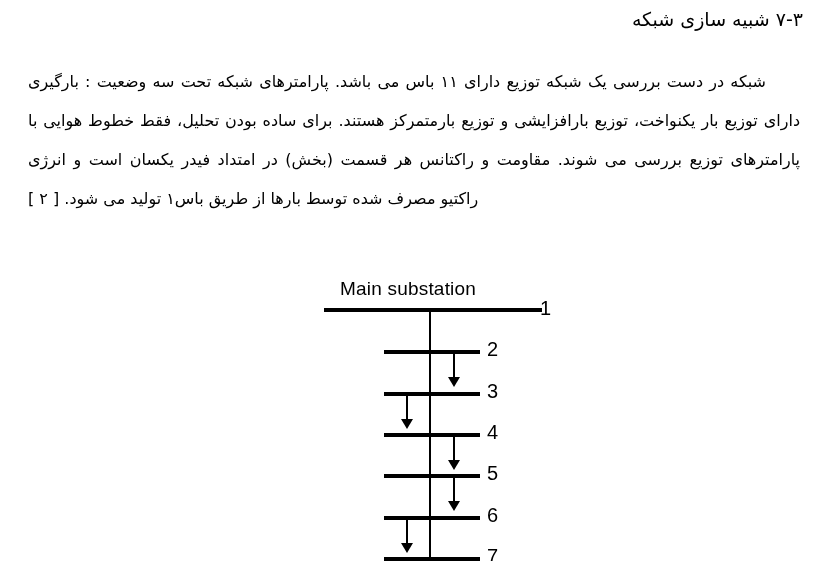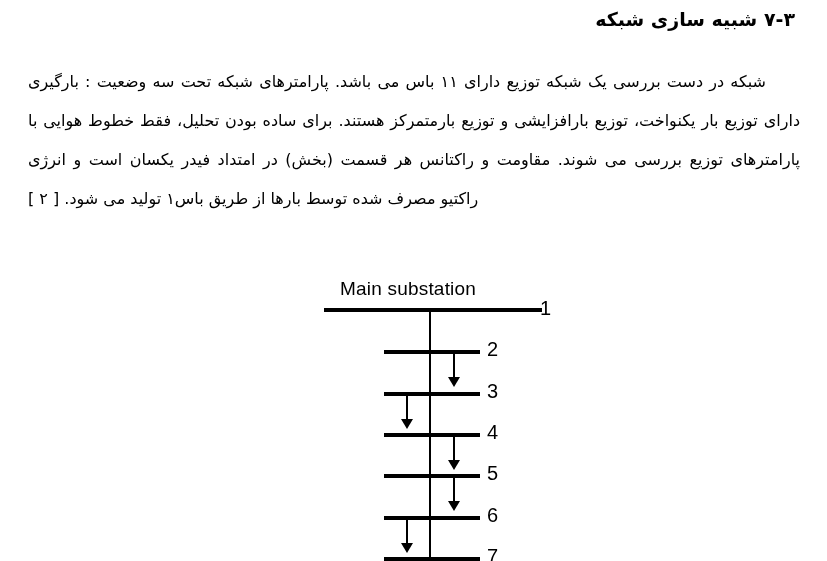--- a/index.html
+++ b/index.html
@@ -16,25 +16,25 @@
     position: relative;
   }
   .page {
     position: relative;
     width: 827px;
     height: 561px;
   }
   .heading {
     position: absolute;
     top: 8px;
-    right: 32px;
+    right: 24px;
     direction: rtl;
     text-align: right;
     font-size: 19px;
-    font-weight: bold;
+    font-weight: normal;
     font-family: "DejaVu Sans", sans-serif;
     white-space: nowrap;
   }
   .body-text {
     position: absolute;
     top: 62px;
     left: 28px;
     width: 772px;
     direction: rtl;
     text-align: justify;

